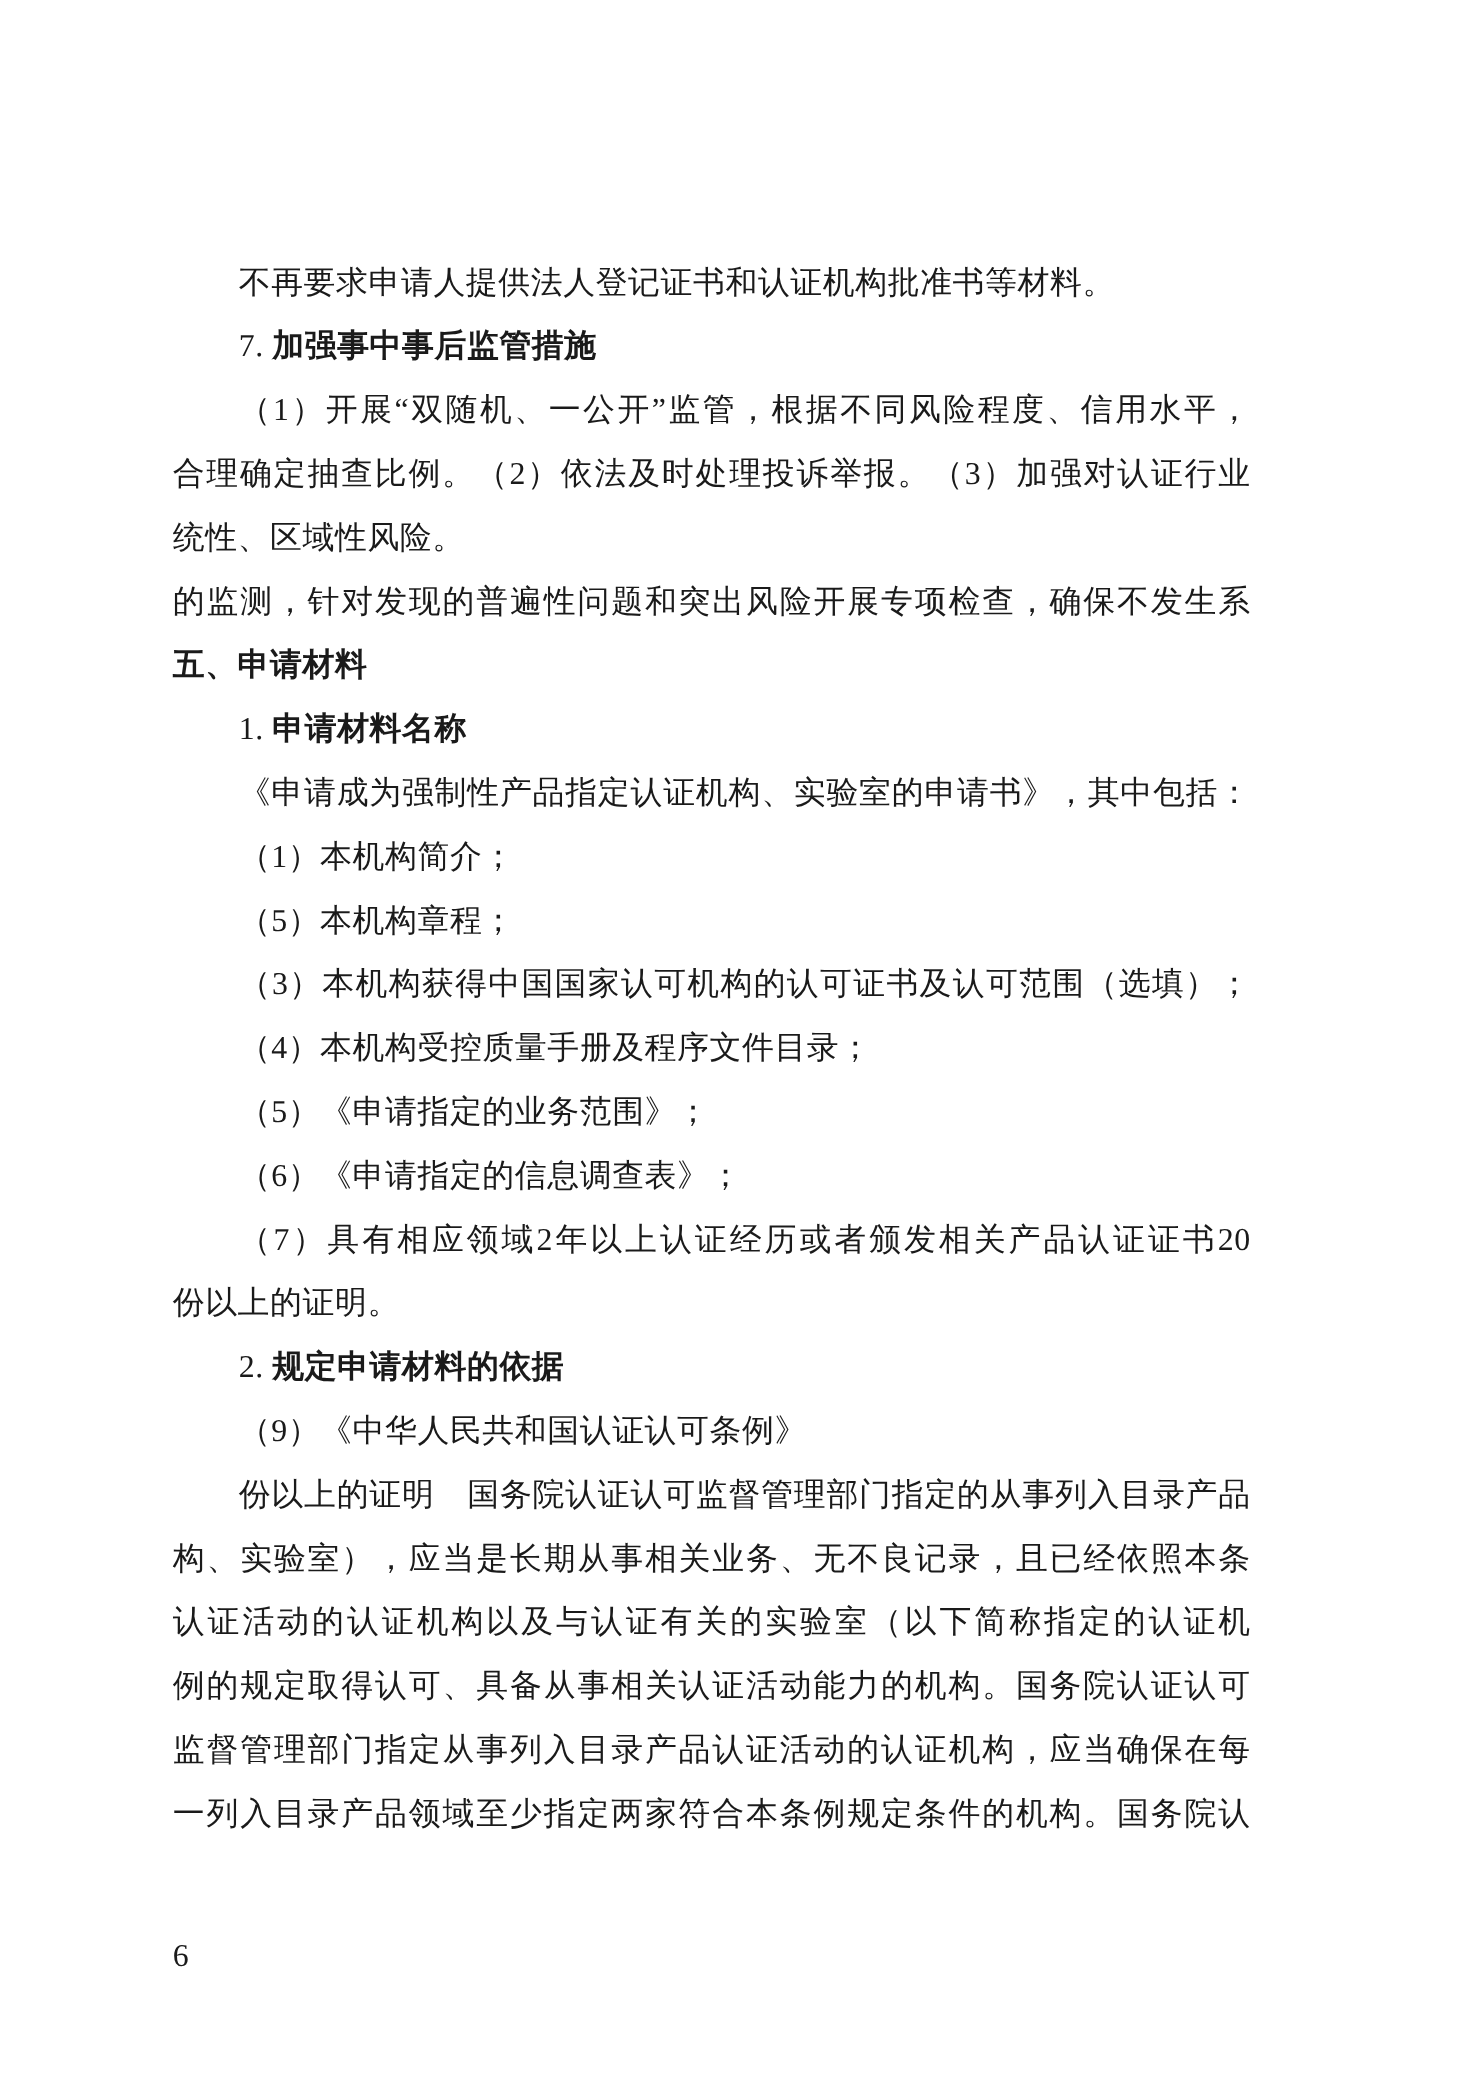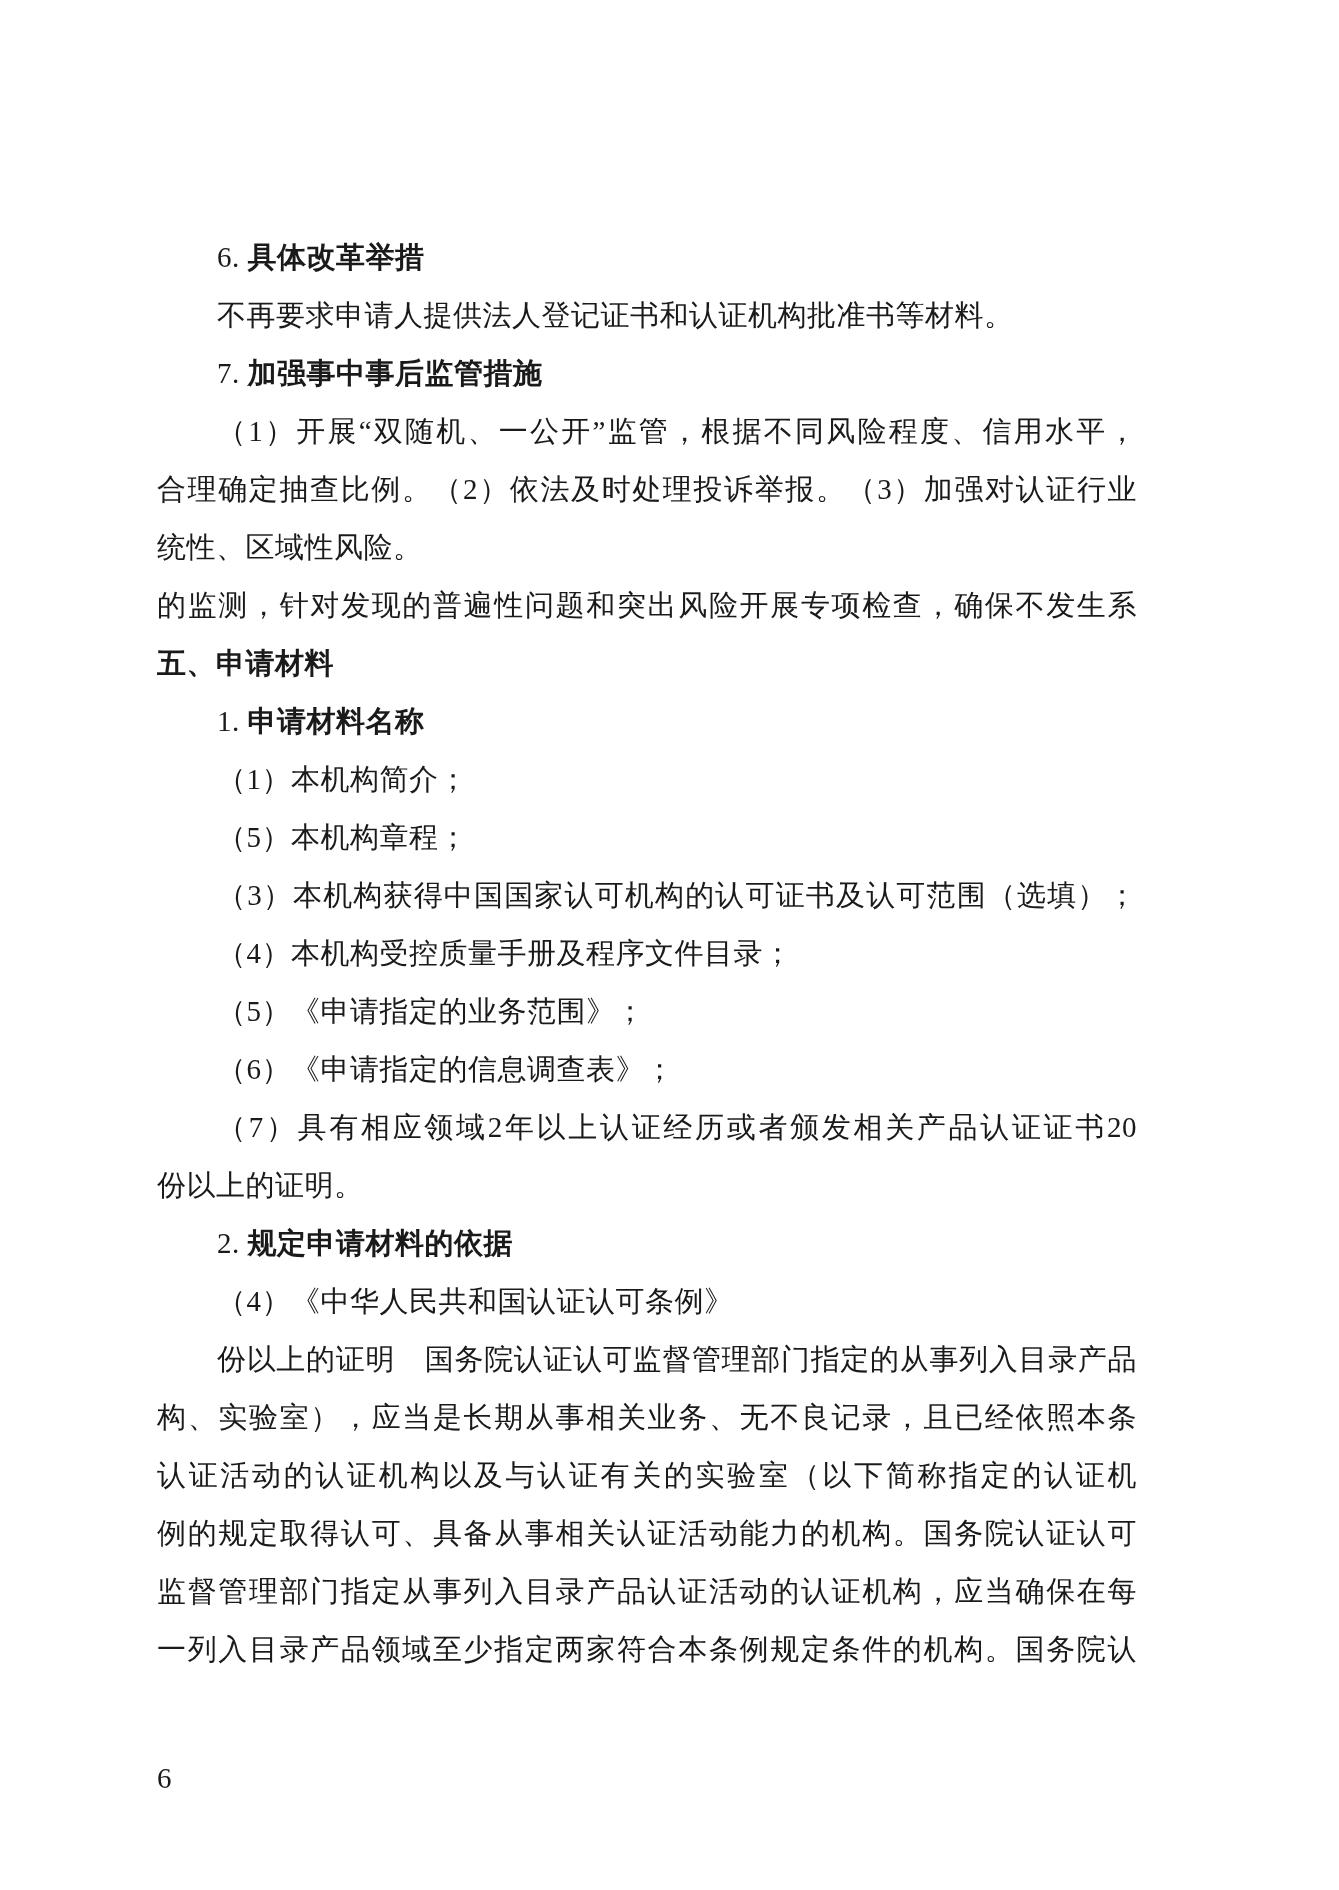--- a/index.html
+++ b/index.html
@@ -67,39 +67,39 @@
     height: 58px;
     line-height: 58px;
     font-size: 29px;
   }
 </style>
 </head>
 <body>
 
 <div class="page">
   <div class="text-block" id="text-block">
-      <div class="line numbered-heading indent"><span class="prefix">6. </span><span class="title">具体改革举措</span></div>
       <div class="line body indent">不再要求申请人提供法人登记证书和认证机构批准书等材料。</div>
       <div class="line numbered-heading indent"><span class="prefix">7. </span><span class="title">加强事中事后监管措施</span></div>
       <div class="line body indent justify">（1）开展“双随机、一公开”监管，根据不同风险程度、信用水平，</div>
       <div class="line body justify">合理确定抽查比例。（2）依法及时处理投诉举报。（3）加强对认证行业</div>
       <div class="line body">统性、区域性风险。</div>
       <div class="line body justify">的监测，针对发现的普遍性问题和突出风险开展专项检查，确保不发生系</div>
       <div class="line section-heading">五、申请材料</div>
       <div class="line numbered-heading indent"><span class="prefix">1. </span><span class="title">申请材料名称</span></div>
+      <div class="line body indent justify">《申请成为强制性产品指定认证机构、实验室的申请书》，其中包括：</div>
       <div class="line body indent">（1）本机构简介；</div>
       <div class="line body indent">（5）本机构章程；</div>
       <div class="line body indent justify">（3）本机构获得中国国家认可机构的认可证书及认可范围（选填）；</div>
       <div class="line body indent">（4）本机构受控质量手册及程序文件目录；</div>
       <div class="line body indent">（5）《申请指定的业务范围》；</div>
       <div class="line body indent">（6）《申请指定的信息调查表》；</div>
       <div class="line body indent justify">（7）具有相应领域2年以上认证经历或者颁发相关产品认证证书20</div>
       <div class="line body">份以上的证明。</div>
       <div class="line numbered-heading indent"><span class="prefix">2. </span><span class="title">规定申请材料的依据</span></div>
-      <div class="line body indent">（4）《中华人民共和国认证认可条例》</div>
+      <div class="line body indent">（9）《中华人民共和国认证认可条例》</div>
       <div class="line body indent justify">份以上的证明　国务院认证认可监督管理部门指定的从事列入目录产品</div>
       <div class="line body justify">构、实验室），应当是长期从事相关业务、无不良记录，且已经依照本条</div>
       <div class="line body justify">认证活动的认证机构以及与认证有关的实验室（以下简称指定的认证机</div>
       <div class="line body justify">例的规定取得认可、具备从事相关认证活动能力的机构。国务院认证认可</div>
       <div class="line body justify">监督管理部门指定从事列入目录产品认证活动的认证机构，应当确保在每</div>
       <div class="line body justify">一列入目录产品领域至少指定两家符合本条例规定条件的机构。国务院认</div>
     </div>
   <div class="page-number">6</div>
 </div>
 

